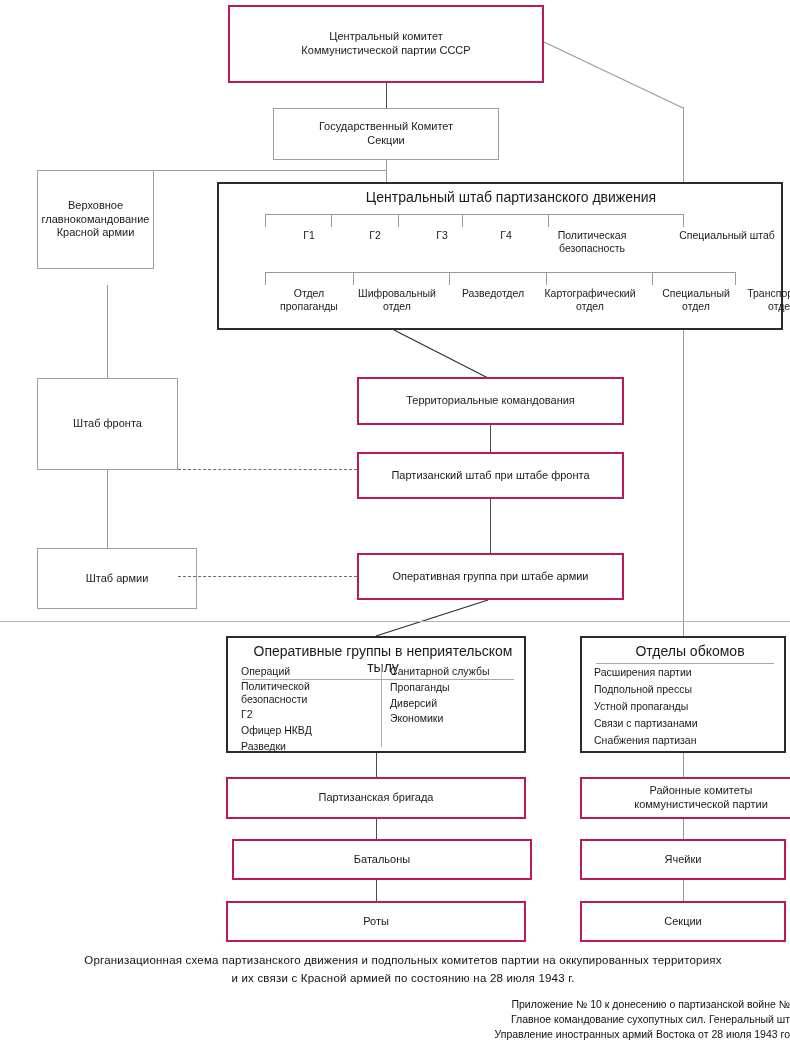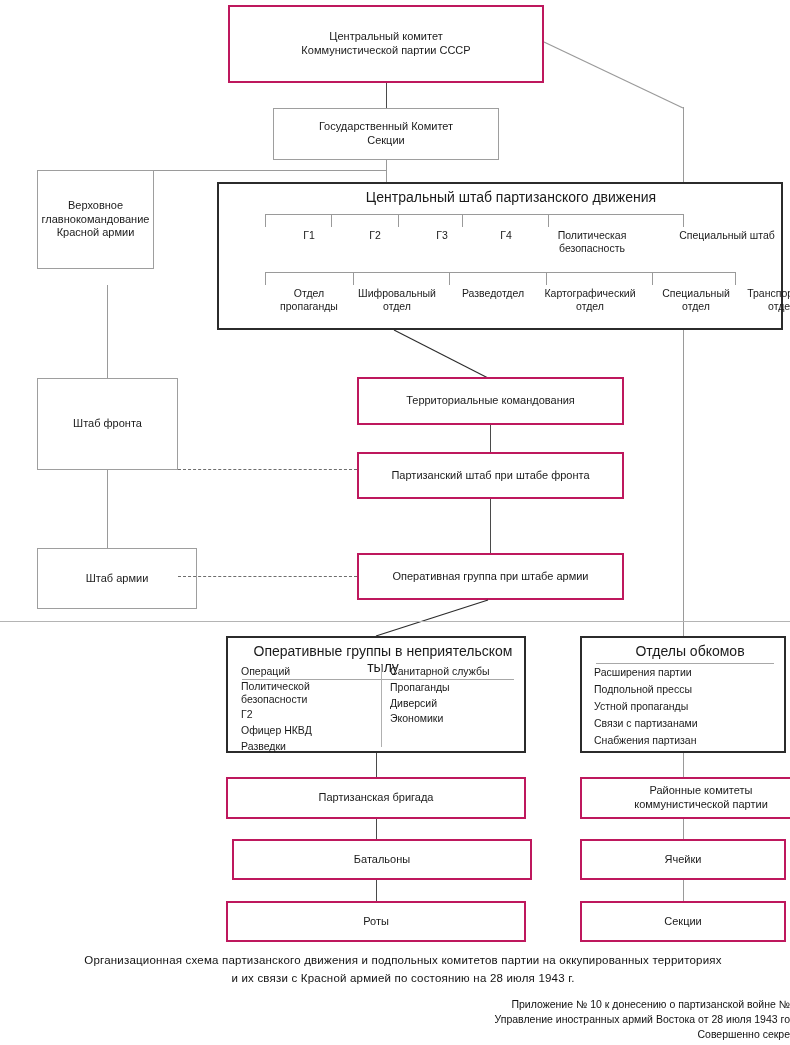--- a/index.html
+++ b/index.html
@@ -319,17 +319,18 @@
     <span>Секции</span>
   </div>
 
   <div class="caption" style="left:8px;top:952px;width:790px;">
     <div>Организационная схема партизанского движения и подпольных комитетов партии на оккупированных территориях</div>
     <div>и их связи с Красной армией по состоянию на 28 июля 1943 г.</div>
   </div>
 
   <div class="source" style="left:0px;top:997px;width:790px;">
     <div>Приложение № 10 к донесению о партизанской войне №</div>
+    <div>Главное командование сухопутных сил. Генеральный шт</div>
     <div>Управление иностранных армий Востока от 28 июля 1943 го</div>
     <div>Совершенно секре</div>
   </div>
 
 </div>
 
 </body></html>

